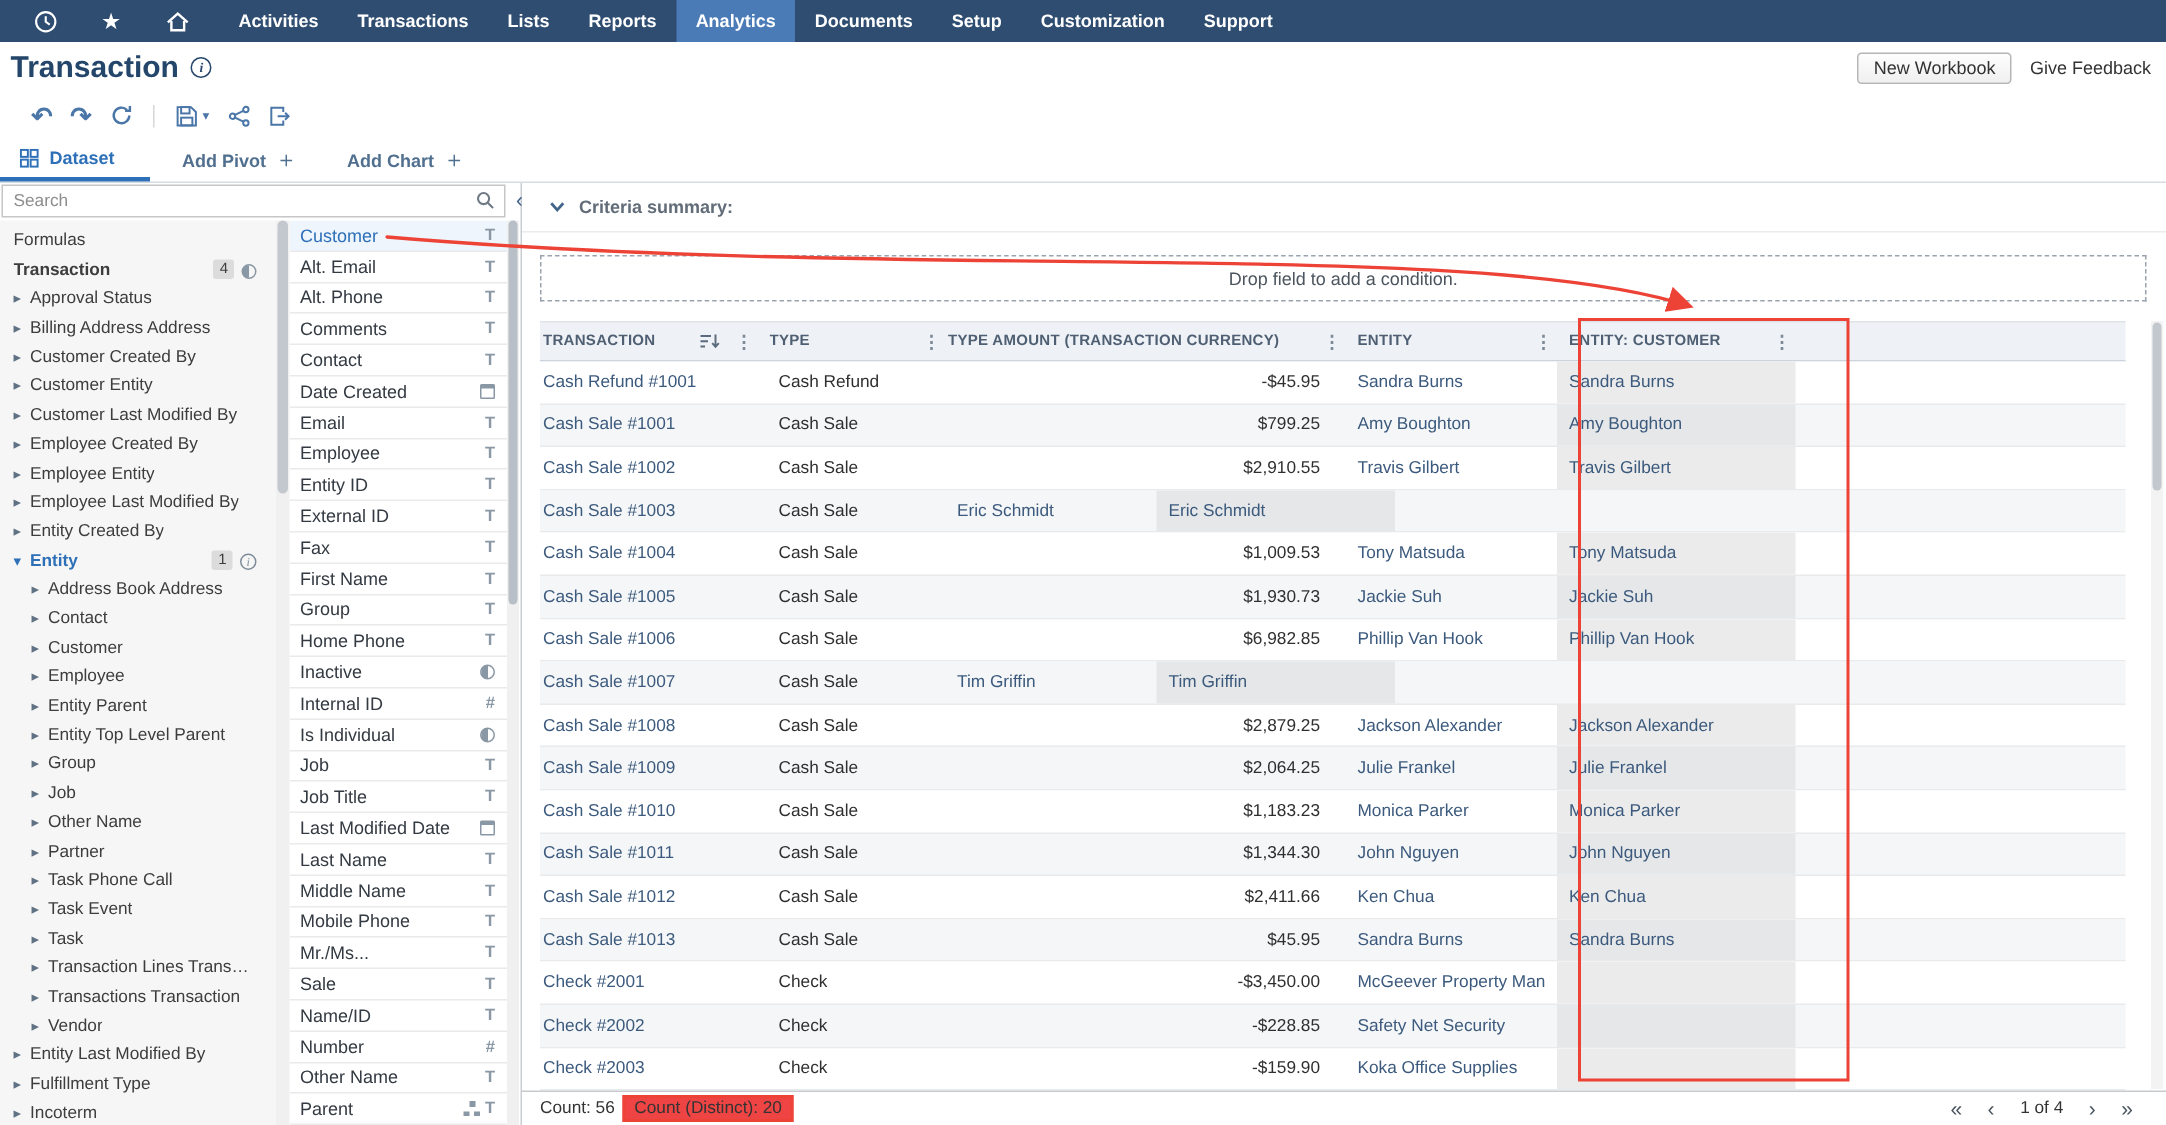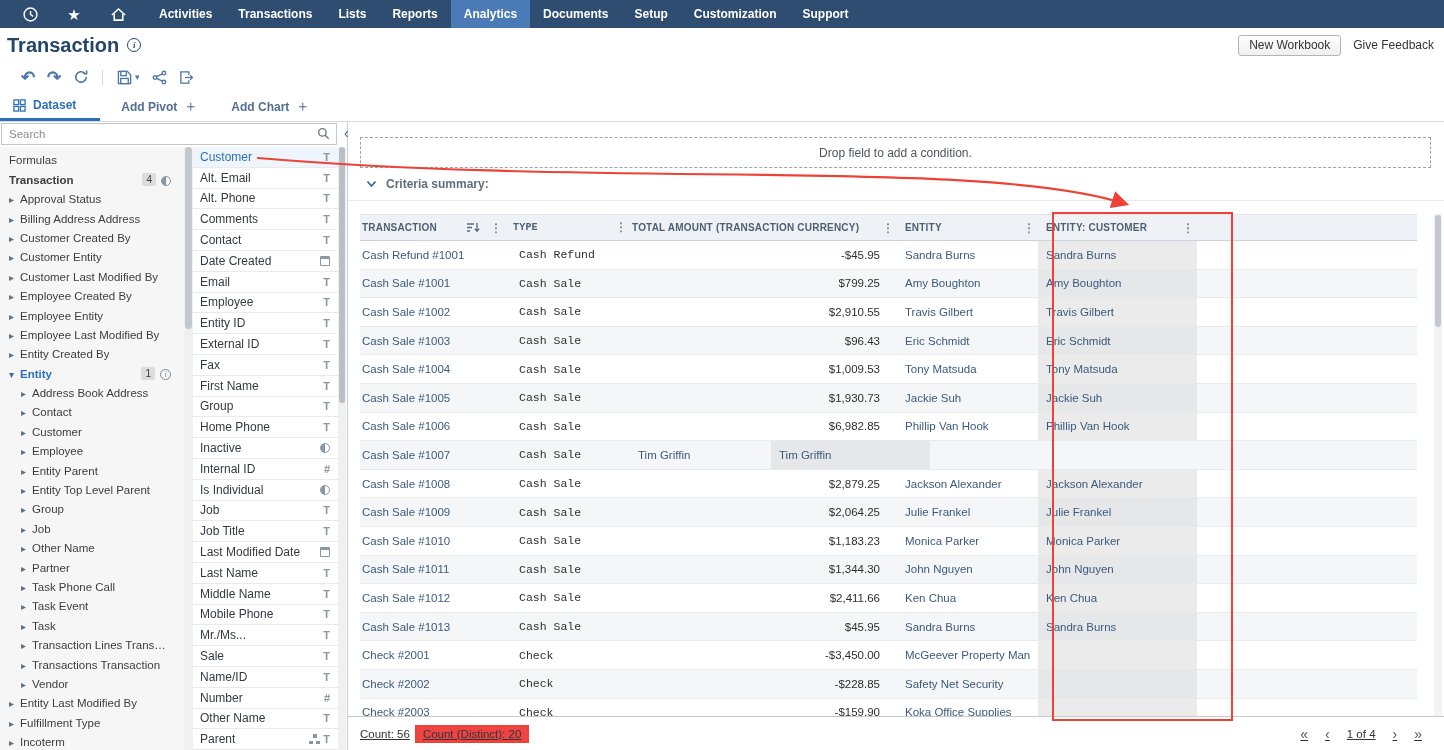--- a/index.html
+++ b/index.html
@@ -86,35 +86,35 @@
   #criteria-bar{height:33px;display:flex;align-items:center;gap:9px;padding-left:18px;border-bottom:1px solid #ebebeb;}
   #criteria-label{font-size:12px;font-weight:700;color:#626d79;}
   #dropzone{margin:15px 13px 0 12px;height:31px;border:1px dashed #9aa4af;display:flex;align-items:center;justify-content:center;font-size:12px;color:#4c555e;}
   #grid{margin:13px 0 0 12px;width:1057px;}
   .thead{display:flex;height:27px;background:var(--thead-bg);border-top:1px solid #e0e4e9;border-bottom:1px solid #ccd3dc;}
   .th{display:flex;align-items:center;padding:0 7px 0 2px;cursor:pointer;}
   .th-label{font-size:10px;font-weight:700;color:#4e5f73;letter-spacing:.2px;white-space:nowrap;overflow:hidden;}
   .th-icons{margin-left:auto;display:flex;align-items:center;gap:10px;flex:none;}
   .dots{color:#7c8996;font-size:12px;font-weight:700;width:8px;text-align:center;cursor:pointer;}
   .sorticon{display:flex;align-items:center;}
-  .c0{width:145px;} .c1{width:125px;font-family:Liberation Mono, monospace;} .c2{width:267px;} .c3{width:141px;} .c4{width:159px;}
+  .c0{width:145px;} .c1{width:125px;} .c2{width:267px;} .c3{width:141px;} .c4{width:159px;}
   .fill{flex:1;}
   .th.c1,.th.c3,.th.c4{padding-left:8px;}
   .tr{display:flex;height:28.6px;border-bottom:1px solid #e8eaec;background:#fff;cursor:default;}
   .tr.alt{background:#f5f6f8;}
   .td{display:flex;align-items:center;font-size:11.5px;color:#2f2f2f;white-space:nowrap;overflow:hidden;}
   .td.c0{padding-left:2px;color:#3c5a7d;}
   .td.c1{padding-left:14px;}
   .td.c2{justify-content:flex-end;padding-right:17px;}
   .td.c3{padding-left:8px;color:#3c5a7d;}
   .td.c4{padding-left:8px;color:#3c5a7d;background:var(--hl-cell);}
   .tr.alt .td.c4{background:#e5e7e9;}
 
   
-  #statusbar{position:absolute;left:0;right:0;bottom:0;height:34px;border-top:1px solid #c6cacd;background:#fff;display:flex;align-items:center;padding-left:12px;font-size:11.5px;color:#333;text-decoration:underline;}
+  #statusbar{position:absolute;left:0;right:0;bottom:0;height:23px;border-top:1px solid #c6cacd;background:#fff;display:flex;align-items:center;padding-left:12px;font-size:11.5px;color:#333;}
   #distinct-box{border:2px solid var(--ann-red);padding:1px 6px;margin-left:5px;background:#ef4444;}
   #pager{margin-left:auto;display:flex;align-items:center;gap:17px;padding-right:22px;}
   .pg-btn{font-size:14px;color:#4a555f;cursor:pointer;line-height:1;}
   #page-indicator{font-size:11.5px;color:#333;}
 
   #main-scroll{position:absolute;right:2px;top:92px;bottom:24px;width:8px;background:#f3f3f3;}
   #main-scroll .thumb{position:absolute;left:1px;top:1px;width:6px;height:112px;background:#c3c8ce;border-radius:3px;}
 
   
   #ann-col-box{position:absolute;left:1052px;top:212px;width:181px;height:509px;border:2px solid var(--ann-red);pointer-events:none;z-index:40;}
@@ -545,30 +545,30 @@
               </span>
             </div>
           </div>
         <div id="fields-scroll" class="vscroll">
             <div class="thumb"></div>
           </div>
       </div>
     </aside>
 
     <main id="main">
-      <div id="dropzone">
-        <span>Drop field to add a condition.</span>
-      </div>
       <div id="criteria-bar">
         <span>
           <svg class="lineicon" width="11" height="8" viewBox="0 0 11 8" fill="none" stroke="#44658a" stroke-width="1.8">
               <path d="M1.5 1.5 L5.5 6 L9.5 1.5"></path>
             </svg>
         </span>
         <span id="criteria-label">Criteria summary:</span>
+      </div>
+      <div id="dropzone">
+        <span>Drop field to add a condition.</span>
       </div>
       <div id="grid">
         <div class="thead">
             <div class="th c0">
               <span class="th-label">TRANSACTION</span>
               <span class="th-icons">
                 <span class="sorticon">
                   <svg width="14" height="11" viewBox="0 0 14 11" fill="none" stroke="#5b6b7c" stroke-width="1.3">
                     <path d="M1 2 h7 M1 5.5 h5 M1 9 h3"></path>
                     <path d="M11 1 v8 M8.8 6.8 L11 9.2 L13.2 6.8"></path>
@@ -577,21 +577,21 @@
                 <span class="dots">⋮</span>
               </span>
             </div>
             <div class="th c1">
               <span class="th-label">TYPE</span>
               <span class="th-icons">
                 <span class="dots">⋮</span>
               </span>
             </div>
             <div class="th c2">
-              <span class="th-label">TOTAL AMOUNT (TRANSACTION CURRENCY)</span>
+              <span class="th-label">TYPE AMOUNT (TRANSACTION CURRENCY)</span>
               <span class="th-icons">
                 <span class="dots">⋮</span>
               </span>
             </div>
             <div class="th c3">
               <span class="th-label">ENTITY</span>
               <span class="th-icons">
                 <span class="dots">⋮</span>
               </span>
             </div>
@@ -624,21 +624,20 @@
               <div class="td c0">Cash Sale #1002</div>
               <div class="td c1">Cash Sale</div>
               <div class="td c2">$2,910.55</div>
               <div class="td c3">Travis Gilbert</div>
               <div class="td c4">Travis Gilbert</div>
               <div class="td fill"></div>
             </div>
             <div class="tr alt">
               <div class="td c0">Cash Sale #1003</div>
               <div class="td c1">Cash Sale</div>
-              <div class="td c2">$96.43</div>
               <div class="td c3">Eric Schmidt</div>
               <div class="td c4">Eric Schmidt</div>
               <div class="td fill"></div>
             </div>
             <div class="tr">
               <div class="td c0">Cash Sale #1004</div>
               <div class="td c1">Cash Sale</div>
               <div class="td c2">$1,009.53</div>
               <div class="td c3">Tony Matsuda</div>
               <div class="td c4">Tony Matsuda</div>

